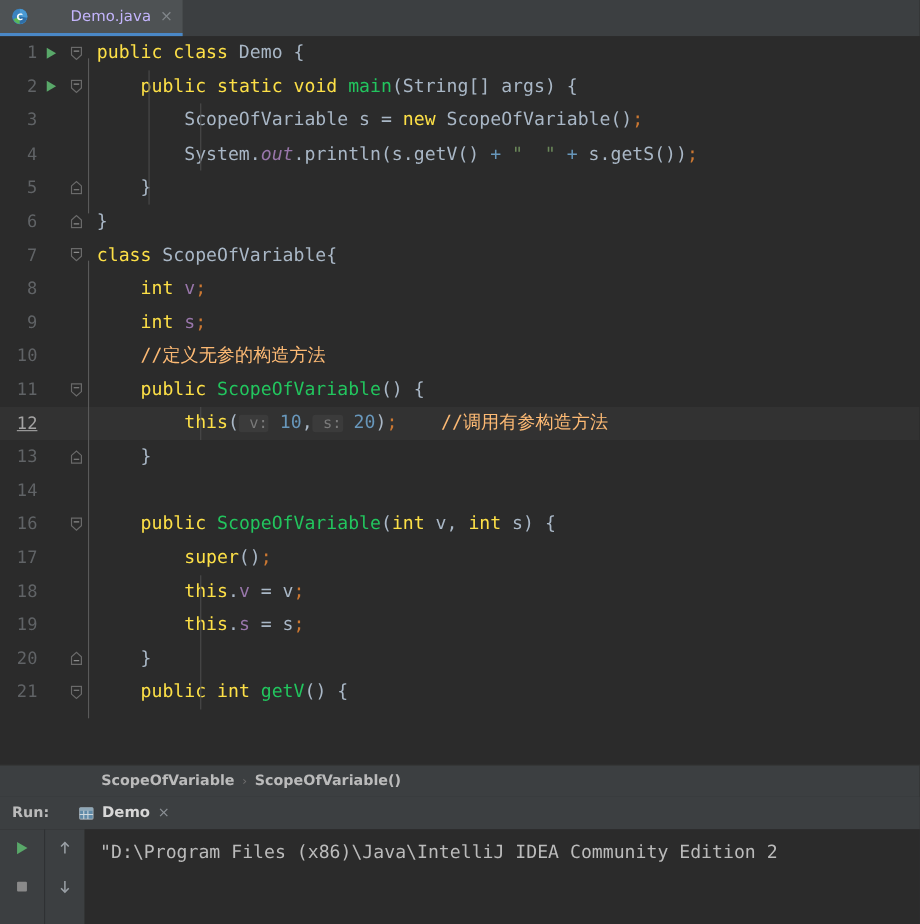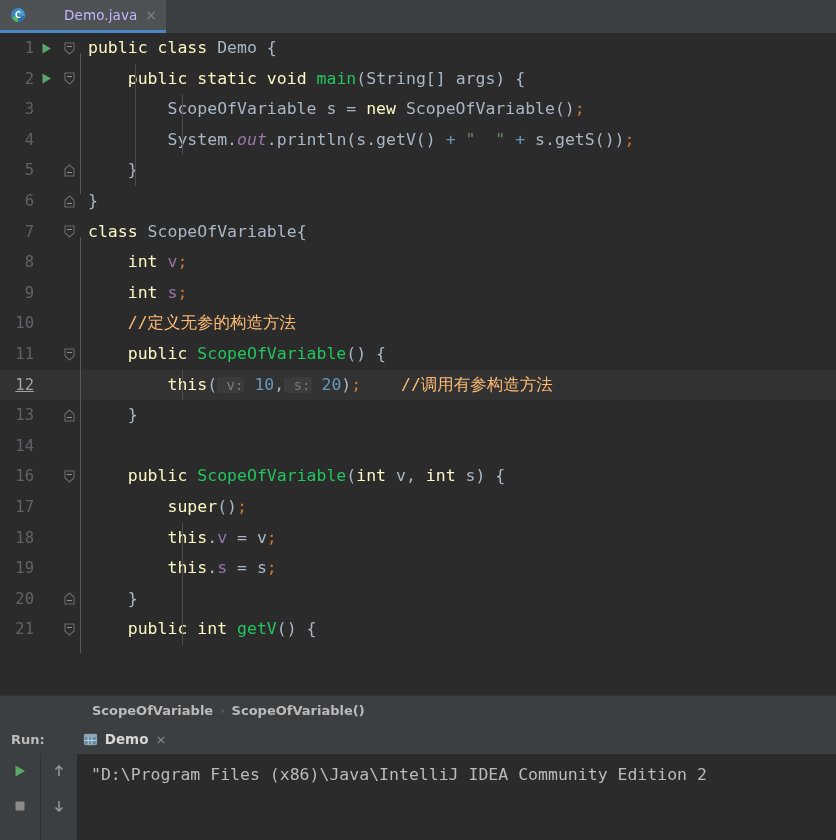--- a/index.html
+++ b/index.html
@@ -132,21 +132,21 @@
     z-index: 0;
   }
   .indentguide {
     position: absolute;
     width: 1px;
     background: #4b4b4b;
     z-index: 0;
   }
 
   
-  .kw  { color: #fef9c3; }
+  .kw  { color: #fde047; }
   .cls { color: #a9b7c6; }
   .mth { color: #22c55e; }
   .fld { color: #9876aa; }
   .fldi{ color: #9876aa; font-style: italic; }
   .num { color: #6897bb; }
   .str { color: #6a8759; }
   .cmt { color: #fdba74; }
   .pln { color: #a9b7c6; }
   .semi { color: #cc7832; }
   .hint {
@@ -187,21 +187,21 @@
     background: #3c3f41;
     display: flex;
     flex-direction: column;
     min-height: 0;
   }
   .run-header {
     height: 30px;
     flex: none;
     display: flex;
     align-items: center;
-    gap: 16px;
+    gap: 4px;
     padding-left: 11px;
     background: #3c3f41;
   }
   .run-label {
     font-size: 13px;
     font-weight: bold;
     color: #bbbbbb;
     font-family: "DejaVu Sans", sans-serif;
     margin-right: 16px;
   }

